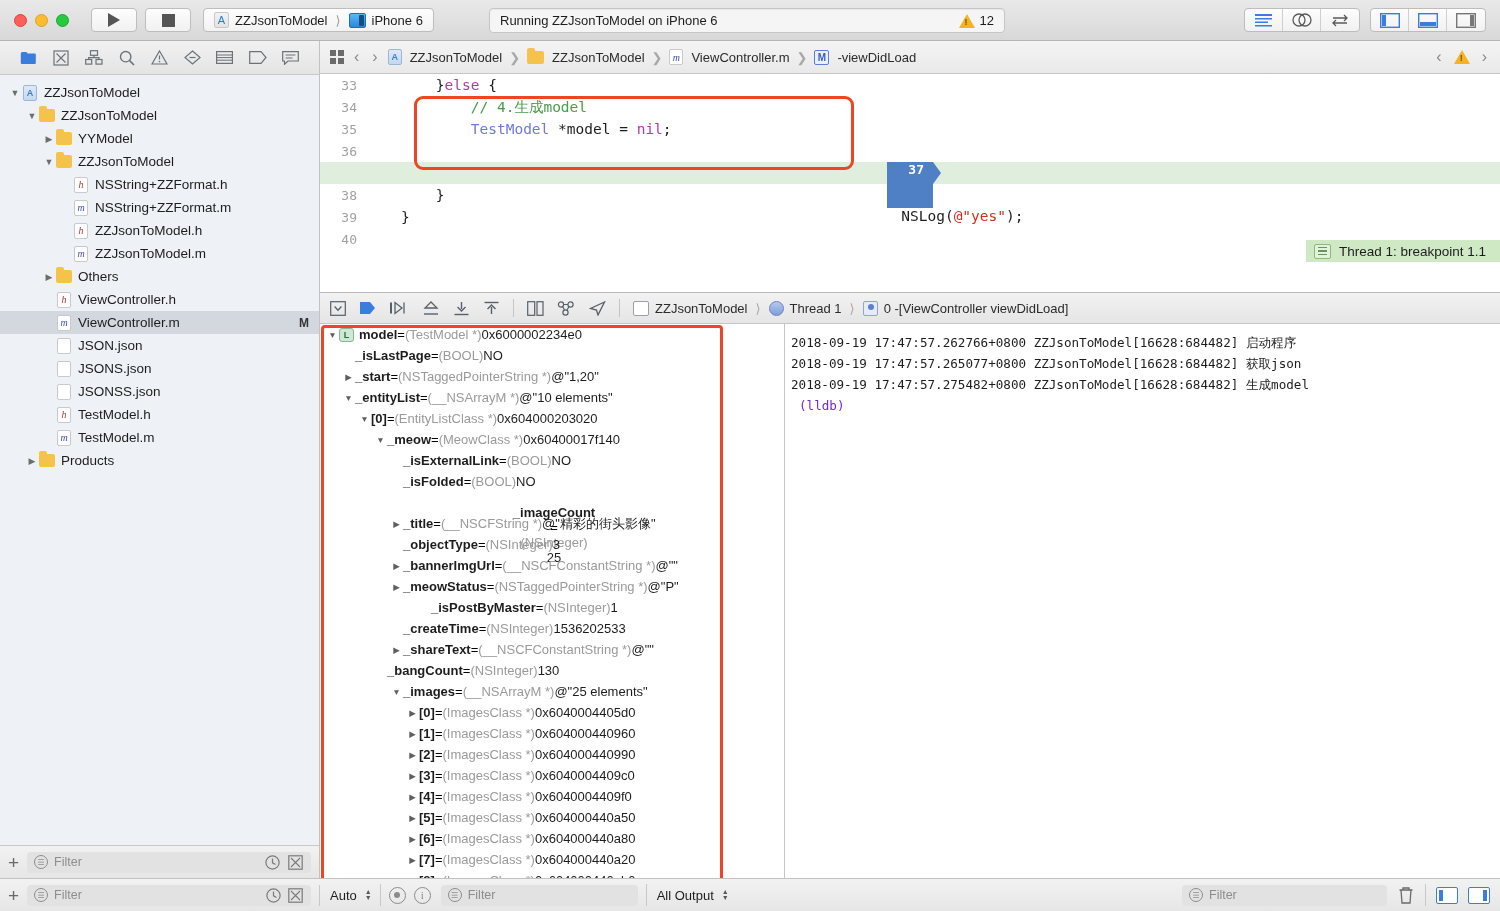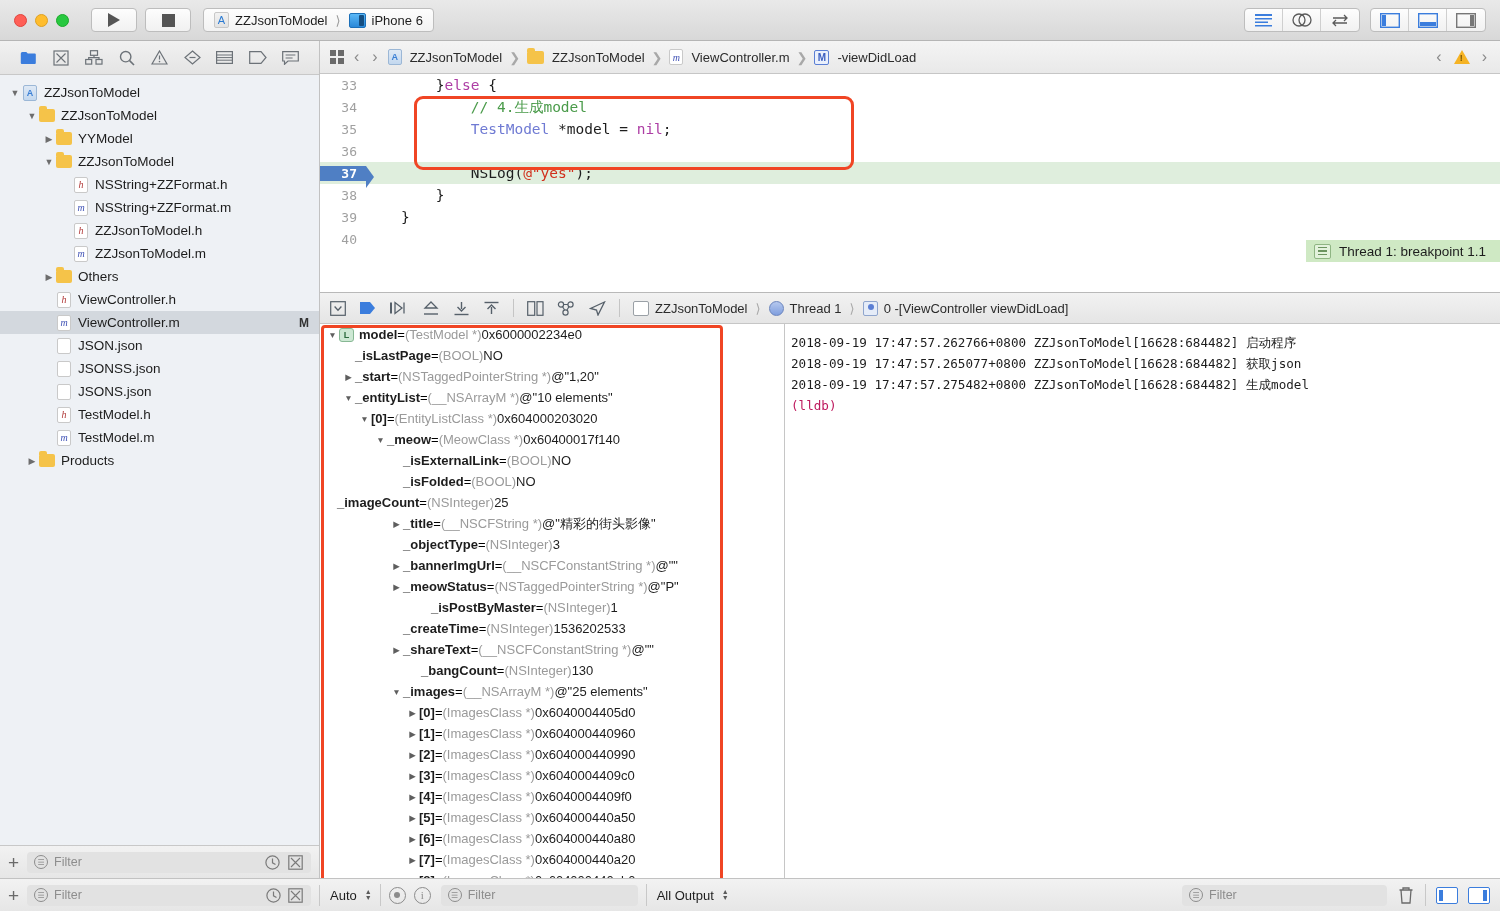--- a/index.html
+++ b/index.html
@@ -113,21 +113,21 @@
   .m-badge { width: 15px; height: 15px; border: 1px solid #5b7fd4; border-radius: 2px; background: #eaf0fc;
     color: #3b5fc0; font-size: 10px; font-weight: bold; display: flex; align-items: center; justify-content: center; }
   .jump-right { margin-left: auto; display: flex; align-items: center; gap: 9px; }
 
   
   .editor { flex: 0 0 218px; background: #fff; position: relative; overflow: hidden;
     font-family: "DejaVu Sans Mono", monospace; font-size: 14.5px; }
   .codeline { height: 22px; display: flex; align-items: center; position: relative; }
   .gutter { width: 46px; flex: 0 0 46px; text-align: right; padding-right: 9px; color: #a0a0a0; font-size: 13px; }
   .codetext { white-space: pre; color: #1d1d1d; }
-  .line-cur { background: #dfeedd; }
+  .line-cur { background: #dfeedd; flex-direction: column; }
   .line-cur .gutter { background: #4f7fc4; color: #fff; font-weight: bold; position: relative; }
   .line-cur .gutter:after { content:''; position: absolute; right: -8px; top: 0; width: 0; height: 0;
     border-left: 8px solid #4f7fc4; border-top: 11px solid transparent; border-bottom: 11px solid transparent; }
   .kw { color: #ad3da4; }
   .type { color: #6f7ad3; }
   .str { color: #d12f1b; }
   .cmt { color: #4a9b4a; }
   .fn { color: #1d1d1d; }
 
   .bp-badge { position: absolute; right: 0; top: 166px; height: 22px;
@@ -160,21 +160,21 @@
   .vname { font-weight: bold; color: #1d1d1d; }
   .vtype { color: #9a9a9a; }
   .vval { color: #1d1d1d; }
   .lbadge { width: 15px; height: 14px; margin-right: 5px; border-radius: 3px; background: #cde8d4; border: 1px solid #87b894;
     font-size: 9px; color: #2d6b3f; display: flex; align-items: center; justify-content: center; font-weight: bold; }
   .vars-hl { position: absolute; left: 1px; top: 1px; width: 402px; height: 595px;
     border: 3px solid #f04524; border-radius: 4px; pointer-events: none; }
 
   .console { flex: 1 1 auto; background: #fff; padding: 8px 0 0 6px; overflow: hidden;
     font-family: "DejaVu Sans Mono", monospace; font-size: 12.6px; font-weight: normal; color: #1d1d1d; line-height: 21px; white-space: pre; }
-  .lldb { color: #be185d; }
+  .lldb { color: #6d28d9; margin-left: 8px; }
 
   
   .bottombar { height: 33px; flex: 0 0 33px; background: linear-gradient(#f2f2f2,#e6e6e6);
     border-top: 1px solid #c2c2c2; display: flex; align-items: center; }
   .bb-left { width: 320px; flex: 0 0 320px; display: flex; align-items: center; gap: 8px; padding: 0 8px; border-right: 1px solid #c8c8c8; }
   .bb-auto { display: flex; align-items: center; gap: 8px; padding: 0 10px; font-size: 13px; color: #1d1d1d; }
   .stepper { display: flex; flex-direction: column; font-size: 7px; line-height: 6px; color: #5a5a5a; }
   .eye { width: 17px; height: 17px; border-radius: 50%; border: 1.3px solid #8b8b8b; display:flex;align-items:center;justify-content:center; }
   .eye i { width: 6px; height: 6px; border-radius: 50%; background: #8b8b8b; display:block; }
   .info-c { width: 17px; height: 17px; border-radius: 50%; border: 1.3px solid #8b8b8b; color: #8b8b8b;
@@ -209,20 +209,27 @@
     </div>
 
     <div class="scheme">
       <span class="xc-icon">A</span>
       <span>ZZJsonToModel</span>
       <span class="sep-chev">⟩</span>
       <span class="sim-icon"></span>
       <span>iPhone 6</span>
     </div>
 
+    <div class="status-bar-center">
+      <span>Running ZZJsonToModel on iPhone 6</span>
+      <span class="status-warn">
+        <span class="warn-tri"></span>
+        <span>12</span>
+      </span>
+    </div>
 
     <div class="tb-right">
       <div class="seg">
         <div>
           <svg width="17" height="13" viewBox="0 0 17 13">
             <rect x="0" y="0" width="17" height="2" fill="#3b7ddd"></rect>
               <rect x="0" y="4" width="17" height="1.5" fill="#3b7ddd"></rect>
             <rect x="0" y="7.5" width="13" height="1.5" fill="#3b7ddd"></rect>
               <rect x="0" y="11" width="17" height="1.5" fill="#3b7ddd"></rect>
           </svg>
@@ -407,28 +414,28 @@
             <span class="ficon">
               <span class="src-ico plain"></span>
             </span>
             <span>JSON.json</span>
           </div>
           <div class="row" style="padding-left: 42px;">
             <span class="tw"></span>
             <span class="ficon">
               <span class="src-ico plain"></span>
             </span>
+            <span>JSONS.json</span>
+          </div>
+          <div class="row" style="padding-left: 42px;">
+            <span class="tw"></span>
+            <span class="ficon">
+              <span class="src-ico plain"></span>
+            </span>
             <span>JSONSS.json</span>
-          </div>
-          <div class="row" style="padding-left: 42px;">
-            <span class="tw"></span>
-            <span class="ficon">
-              <span class="src-ico plain"></span>
-            </span>
-            <span>JSONS.json</span>
           </div>
           <div class="row" style="padding-left: 42px;">
             <span class="tw"></span>
             <span class="ficon">
               <span class="src-ico h">h</span>
             </span>
             <span>TestModel.h</span>
           </div>
           <div class="row" style="padding-left: 42px;">
             <span class="tw"></span>
@@ -686,21 +693,21 @@
                 <span class="vval">NO</span>
               </div>
               <div class="vrow" style="padding-left: 70px;">
                 <span class="vtw"></span>
                 <span class="vname">_isFolded</span>
                 <span> = </span>
                 <span class="vtype">(BOOL)</span>
                 <span> </span>
                 <span class="vval">NO</span>
               </div>
-              <div class="vrow" style="">
+              <div class="vrow" style=" flex-direction: column;">
                 <span class="vtw"></span>
                 <span class="vname">_imageCount</span>
                 <span> = </span>
                 <span class="vtype">(NSInteger)</span>
                 <span> </span>
                 <span class="vval">25</span>
               </div>
               <div class="vrow" style="padding-left: 70px;">
                 <span class="vtw">▶</span>
                 <span class="vname">_title</span>
@@ -750,21 +757,21 @@
                 <span class="vval">1536202533</span>
               </div>
               <div class="vrow" style="padding-left: 70px;">
                 <span class="vtw">▶</span>
                 <span class="vname">_shareText</span>
                 <span> = </span>
                 <span class="vtype">(__NSCFConstantString *)</span>
                 <span> </span>
                 <span class="vval">@""</span>
               </div>
-              <div class="vrow" style="padding-left: 88px;">
+              <div class="vrow" style="padding-left: 54px;">
                 <span class="vtw"></span>
                 <span class="vname">_bangCount</span>
                 <span> = </span>
                 <span class="vtype">(NSInteger)</span>
                 <span> </span>
                 <span class="vval">130</span>
               </div>
               <div class="vrow" style="padding-left: 70px;">
                 <span class="vtw">▼</span>
                 <span class="vname">_images</span>

